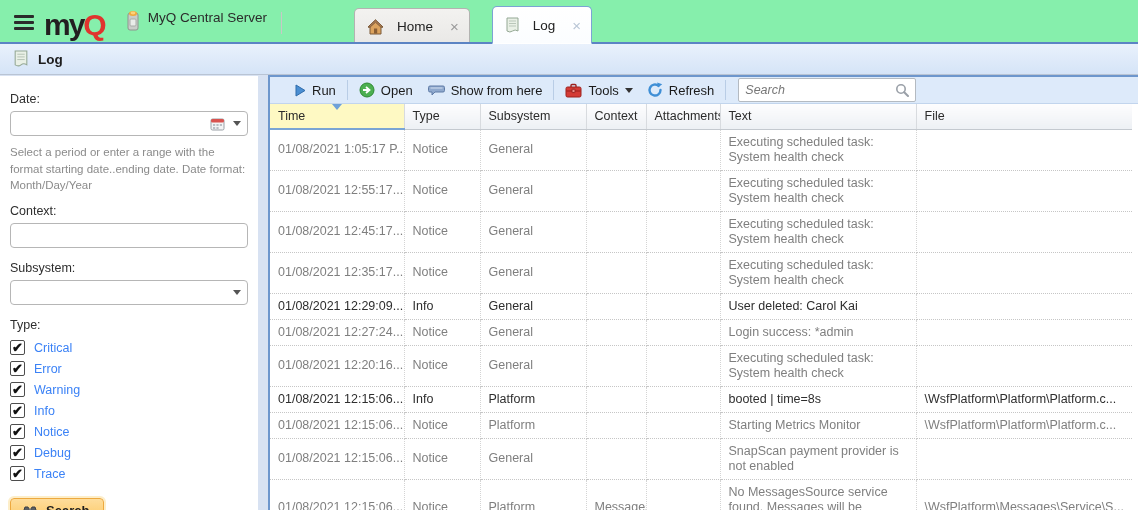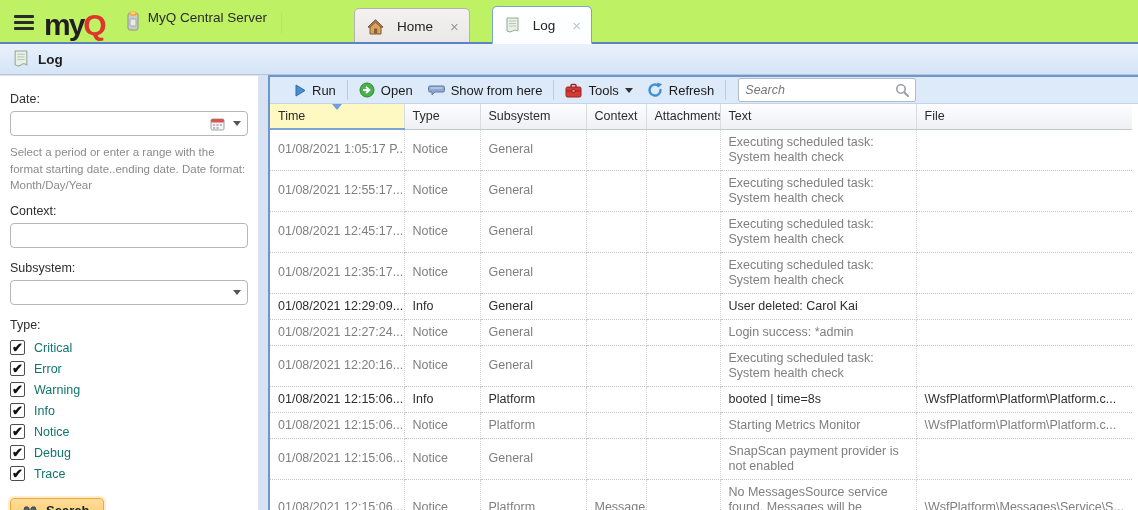--- a/index.html
+++ b/index.html
@@ -1,21 +1,21 @@
 <!DOCTYPE html>
 <html><head>
 <meta charset="utf-8">
 <style>
   * { box-sizing: border-box; margin: 0; padding: 0; }
   html,body { width:1138px; height:510px; overflow:hidden;
     font-family:"Liberation Sans", sans-serif; background:#d8e2f2; }
 
   
   .topbar { position:absolute; top:0; left:0; right:0; height:44px;
-    background:#bef264; display:flex; align-items:flex-end; }
+    background:#86efac; display:flex; align-items:flex-end; }
   .topbar::after { content:''; position:absolute; left:0; right:0; bottom:0;
     height:2px; background:#5c84c4; }
   .hamburger { display:flex; flex-direction:column; gap:3px; padding:0 8px 14px 14px; cursor:pointer; }
   .hamburger span { display:block; width:20px; height:3px; background:#2b2b2b; border-radius:1px; }
   .logo { font-weight:bold; font-size:30px; letter-spacing:-2px; padding:0 14px 4px 2px; line-height:1; }
   .logo .my { color:#231f20; }
   .logo .q  { color:#e0342e; }
   .server { display:flex; align-items:flex-start; gap:7px; padding:0 14px 12px 6px; font-size:13.5px; color:#2b2b2b; }
   .server-sep { width:1px; height:22px; background:#c8c8c6; margin-bottom:10px; }
 
@@ -43,21 +43,21 @@
     border:1px solid #b6b6b6; border-radius:4px; background:#fff; padding:0 6px; }
   .input-box input { border:none; outline:none; flex:1; font-size:12.5px; min-width:0;
     font-family:"Liberation Sans", sans-serif; }
   .caret { width:0; height:0; border:4px solid transparent; border-top:5px solid #555;
     margin-left:8px; margin-top:4px; }
   .help-text { font-size:11.5px; line-height:1.45; color:#8b8b8b; margin:8px 0 10px 0; width:238px; }
   .gap-sm { height:9px; }
   .type-row { display:flex; align-items:center; gap:9px; height:21px; cursor:pointer; }
   .checkbox { width:15px; height:15px; border:1px solid #4d4d4d; border-radius:2px;
     background:#fff; color:#111; font-size:13px; line-height:13px; text-align:center; font-weight:bold; }
-  .type-label { font-size:12.5px; color:#0f766e; }
+  .type-label { font-size:12.5px; color:#3b82f6; }
   .search-btn { margin-top:14px; display:inline-flex; align-items:center; gap:8px;
     padding:4px 14px 5px 11px; background:linear-gradient(#fedd9c,#fcc75f);
     border:1px solid #eda93f; border-radius:4px; font-size:13px; font-weight:bold;
     color:#1d1d1d; cursor:pointer; box-shadow:0 0 0 2px #fdeec9; }
 
   
   .main { position:absolute; top:75px; left:268px; right:0; bottom:0;
     border-left:2px solid #6d96cc; border-top:2px solid #6d96cc; background:#fff;
     display:flex; flex-direction:column; overflow:hidden; }
   .toolbar { height:27px; background:#ddeafa; border-bottom:1px solid #c2d5ed;

